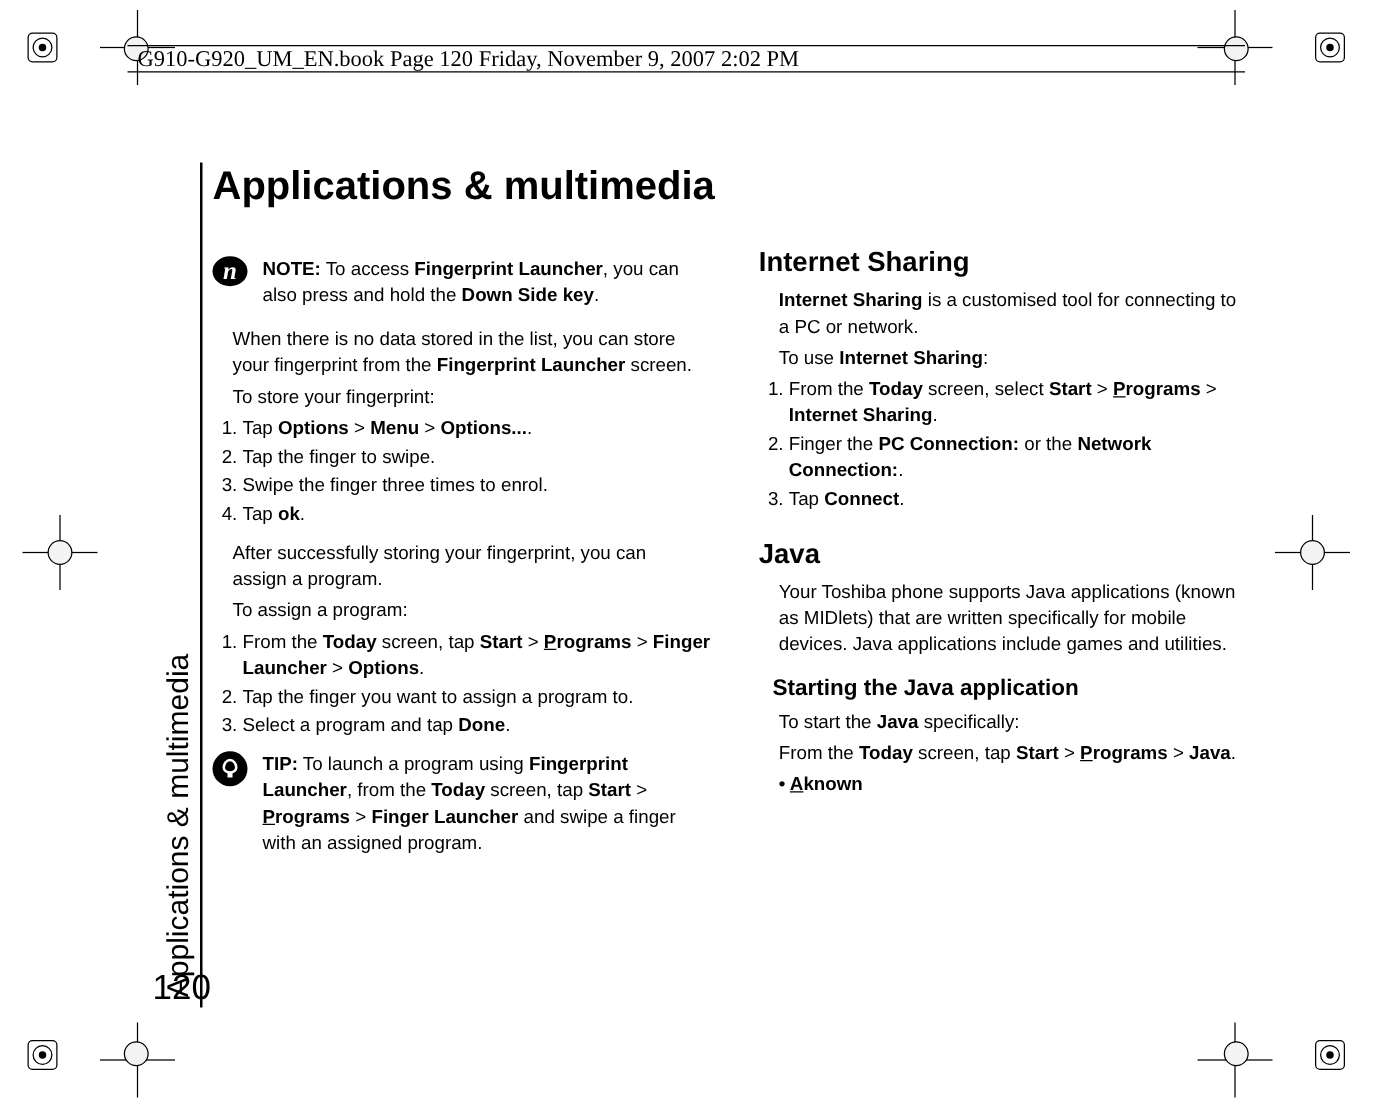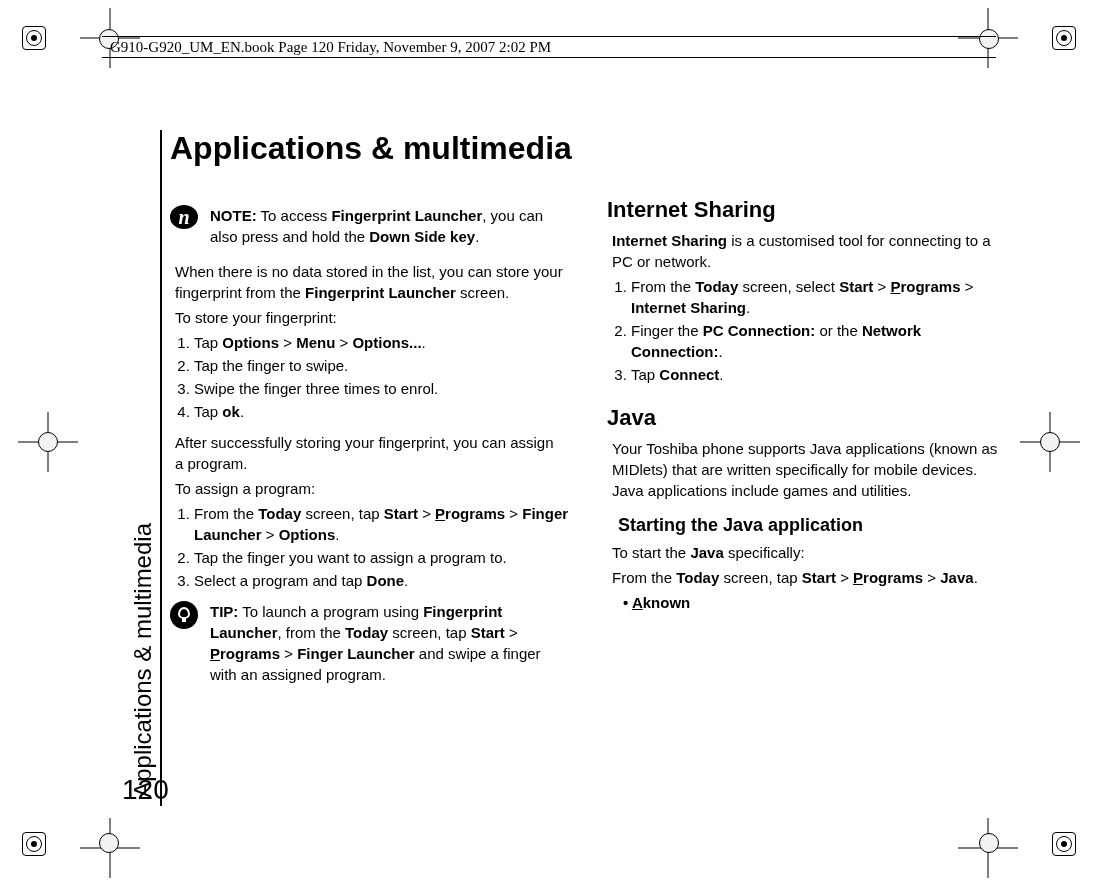--- a/index.html
+++ b/index.html
@@ -52,21 +52,21 @@
     position: absolute;
     top: 36px;
     left: 102px;
     right: 102px;
     border-top: 0.5px solid #000;
     border-bottom: 0.5px solid #000;
     height: 22px;
     display: flex;
     align-items: center;
     font-family: "Times New Roman", serif;
-    font-size: 15px;
+    font-size: 18px;
     padding: 0 8px;
     box-sizing: border-box;
   }
 
   .page {
     position: absolute;
     top: 130px;
     left: 128px;
     right: 90px;
     bottom: 80px;
@@ -163,21 +163,21 @@
     background: #fff;
   }
   .tip-icon .rays::before,
   .tip-icon .rays::after,
   .tip-icon .rays span::before,
   .tip-icon .rays span::after {
     content: ""; position: absolute; background:#fff;
   }
   ol.steps { margin: 2px 0 10px 0; padding-left: 24px; }
   ol.steps li { margin: 2px 0; }
-  p { margin: 4px 5px; }
+  p { margin: 4px 16px; }
   h2 { font-size: 22px; font-weight: bold; margin: 0 0 4px 0; }
   h3 { font-size: 18px; font-weight: bold; margin: 12px 0 4px 11px; }
   .b { font-weight: bold; }
   .u { text-decoration: underline; }
   ul.bul { list-style: none; padding-left: 16px; margin: 4px 0; }
   ul.bul li::before { content: "• "; font-weight: bold; }
 
   .col1-padding-top { padding-top: 4px; }
 </style>
 </head>
@@ -262,20 +262,21 @@
           <span class="icon"><span class="tip-icon"><span class="rays"><span></span></span></span></span>
           <div>
             <span class="b">TIP:</span><span> To launch a program using </span><span class="b">Fingerprint Launcher</span><span>, from the </span><span class="b">Today</span><span> screen, tap </span><span class="b">Start</span><span> &gt; </span><span class="b"><span class="u">P</span><span>rograms</span></span><span> &gt; </span><span class="b">Finger Launcher</span><span> and swipe a finger with an assigned program.</span>
           </div>
         </div>
       </div>
 
       <div class="col">
         <h2>Internet Sharing</h2>
         <p><span class="b">Internet Sharing</span><span> is a customised tool for connecting to a PC or network.</span></p>
+        <p><span>To use </span><span class="b">Internet Sharing</span><span>:</span></p>
         <ol class="steps">
           <li><span>From the </span><span class="b">Today</span><span> screen, select </span><span class="b">Start</span><span> &gt; </span><span class="b"><span class="u">P</span><span>rograms</span></span><span> &gt; </span><span class="b">Internet Sharing</span><span>.</span></li>
           <li><span>Finger the </span><span class="b">PC Connection:</span><span> or the </span><span class="b">Network Connection:</span><span>.</span></li>
           <li><span>Tap </span><span class="b">Connect</span><span>.</span></li>
         </ol>
 
         <h2 style="margin-top:18px;">Java</h2>
         <p>Your Toshiba phone supports Java applications (known as MIDlets) that are written specifically for mobile devices. Java applications include games and utilities.</p>
 
         <h3>Starting the Java application</h3>

